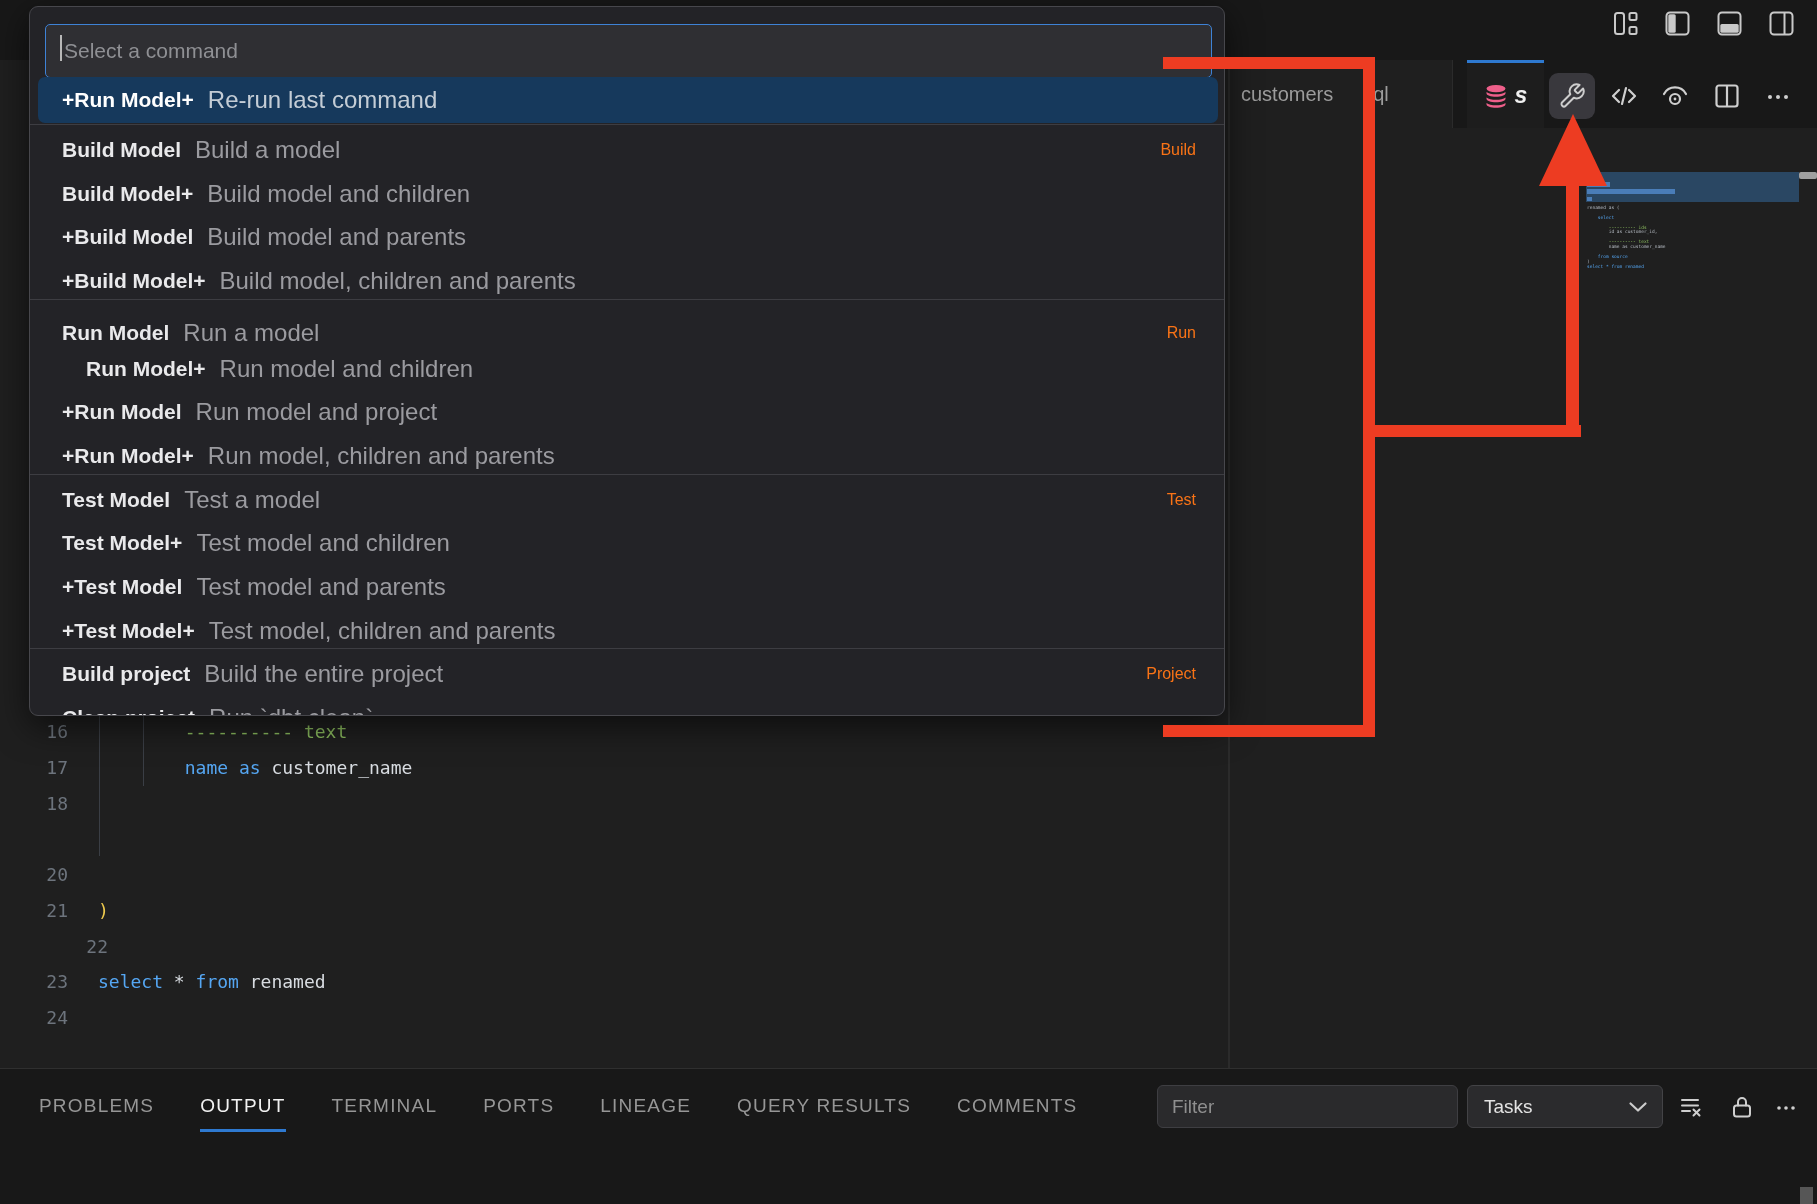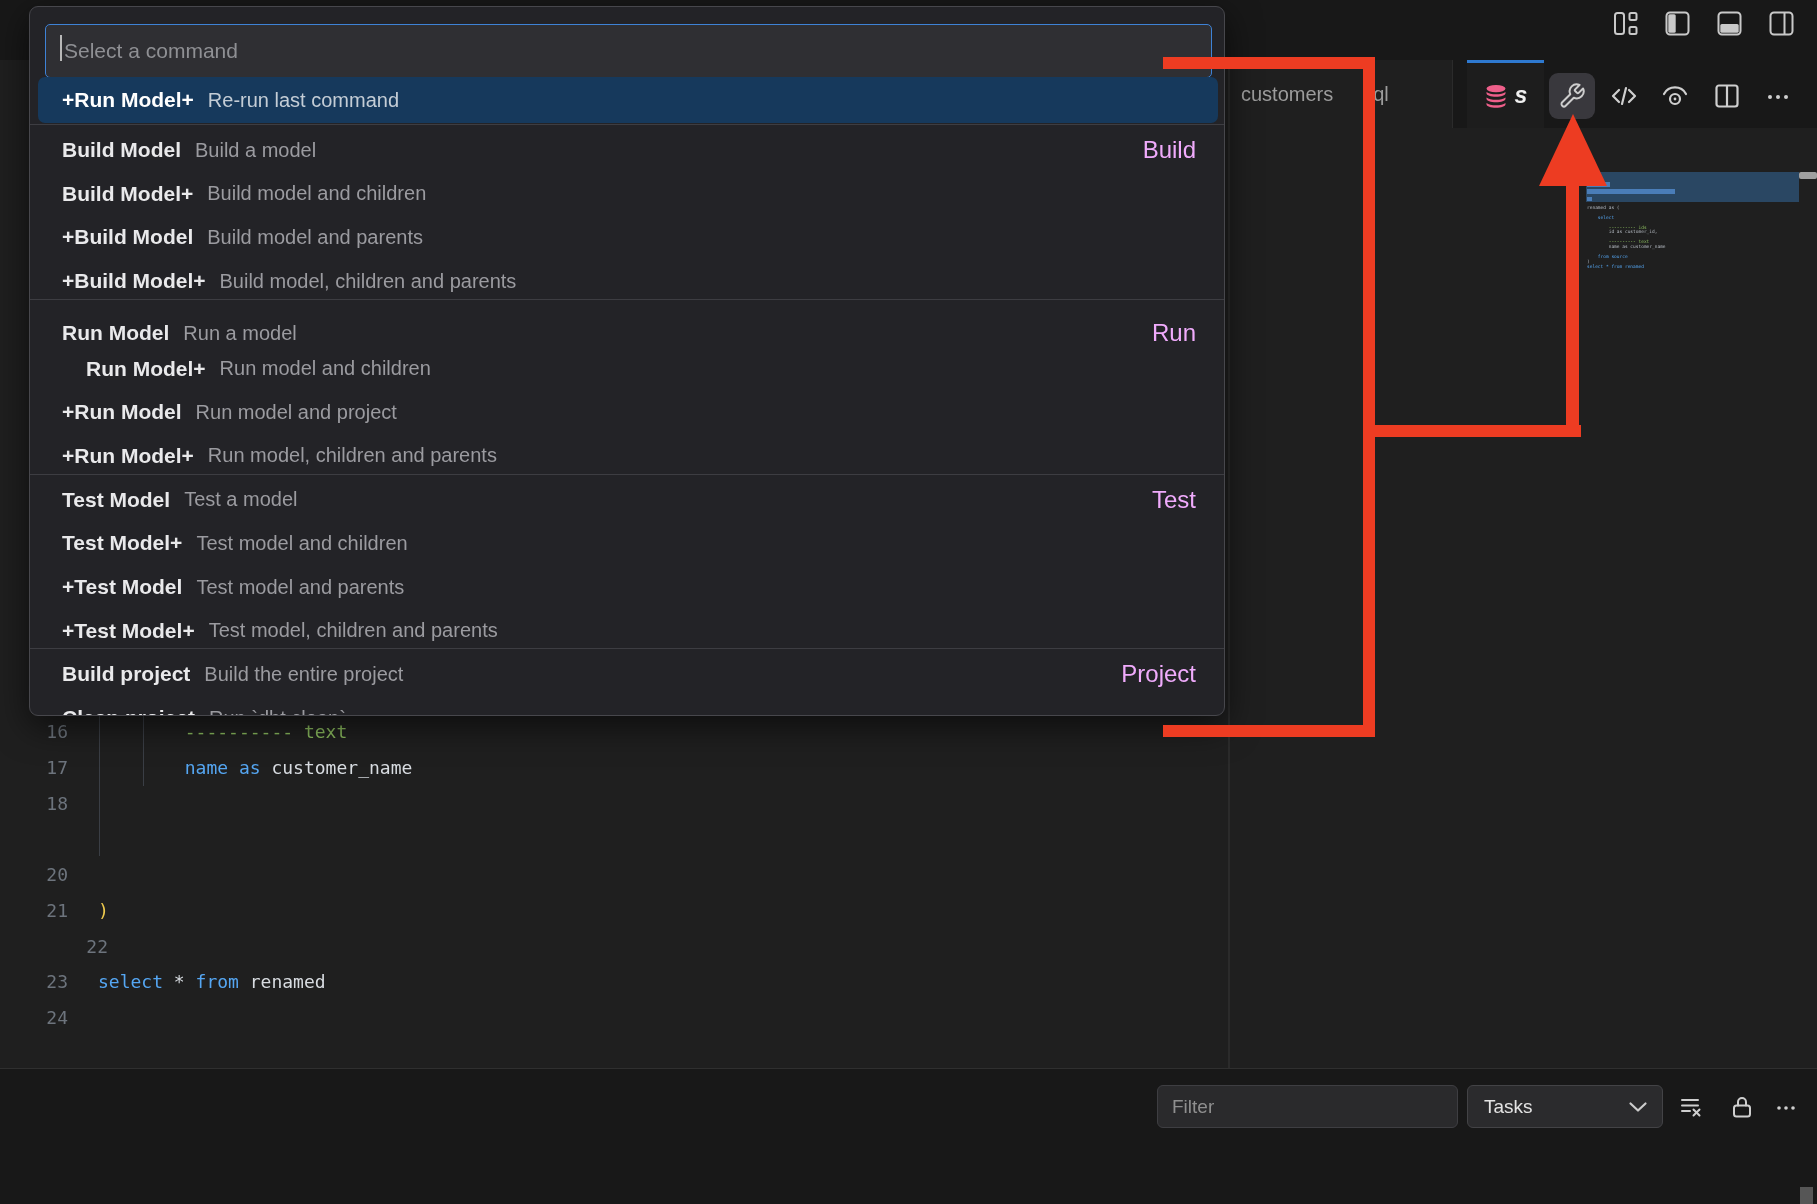--- a/index.html
+++ b/index.html
@@ -82,23 +82,23 @@
   .qinput input {
     width:100%; height:100%; background:transparent; border:none; outline:none;
     padding:0 18px; font-size:21px; color:#e0e0e0; font-family:"Liberation Sans", sans-serif;
   }
   .qinput input::placeholder { color:#8f9094; }
   .caret { position:absolute; left:14px; top:10px; width:1.5px; height:26px; background:#b8b8b8; }
   .qrow { position:absolute; left:0; width:1196px; height:44px; display:flex; align-items:center; padding:0 30px 0 32px; cursor:pointer; }
   .qrow.sel { left:8px; width:1180px; height:46px; background:var(--selection); border-radius:7px; padding:0 22px 0 24px; }
   .qlabel { color:#e9e9eb; font-size:21px; font-weight:600; }
   .qrow.sel .qlabel { color:#ffffff; }
-  .qdesc { color:#9b9ba0; font-size:20px; margin-left:14px;text-align:right; }
+  .qdesc { color:#9b9ba0; font-size:24px; margin-left:14px;text-align:right; }
   .qrow.sel .qdesc { color:#c4cdd6; }
-  .qact { margin-left:auto; color:#f0abfc; font-size:24px; }
+  .qact { margin-left:auto; color:#f97316; font-size:16px; }
   .qsep { position:absolute; left:0; width:1196px; height:1px; background:#3d3d42; }
   
   .annotation { position:absolute; left:0; top:0; width:1817px; height:1204px; z-index:50; pointer-events:none; }
   .a-seg { position:absolute; background:var(--annotation); }
   .a-head {
     position:absolute; left:1539px; top:114px; width:0; height:0;
     border-left:34px solid transparent; border-right:34px solid transparent;
     border-bottom:72px solid var(--annotation);
   }
   svg { display:block; }
@@ -249,20 +249,29 @@
         <div class="mline" style="color: rgb(182, 188, 196);">        name as customer_name</div>
         <div class="mline" style="color: rgb(182, 188, 196);"></div>
         <div class="mline" style="color: var(--kw);">    from source</div>
         <div class="mline" style="color: rgb(182, 188, 196);">)</div>
         <div class="mline" style="color: var(--kw);">select * from renamed</div>
       </div>
     <div class="mini-slider"></div>
   </div>
 
   <div class="bottom-panel">
+    <div class="ptabs" id="panel-tabs">
+        <div class="ptab">PROBLEMS</div>
+        <div class="ptab active">OUTPUT</div>
+        <div class="ptab">TERMINAL</div>
+        <div class="ptab">PORTS</div>
+        <div class="ptab">LINEAGE</div>
+        <div class="ptab">QUERY RESULTS</div>
+        <div class="ptab">COMMENTS</div>
+      </div>
     <div class="filter-box">
       <input placeholder="Filter" style="">
     </div>
     <div class="tasks-select">
       <span class="tlabel">Tasks</span>
       <span>
         <svg viewBox="0 0 20 12" width="20" height="12" fill="none" stroke="#cccccc" stroke-width="2.2" stroke-linecap="round" stroke-linejoin="round">
           <path d="M2.5 2.5L10 9.5l7.5-7"></path>
         </svg>
       </span>

